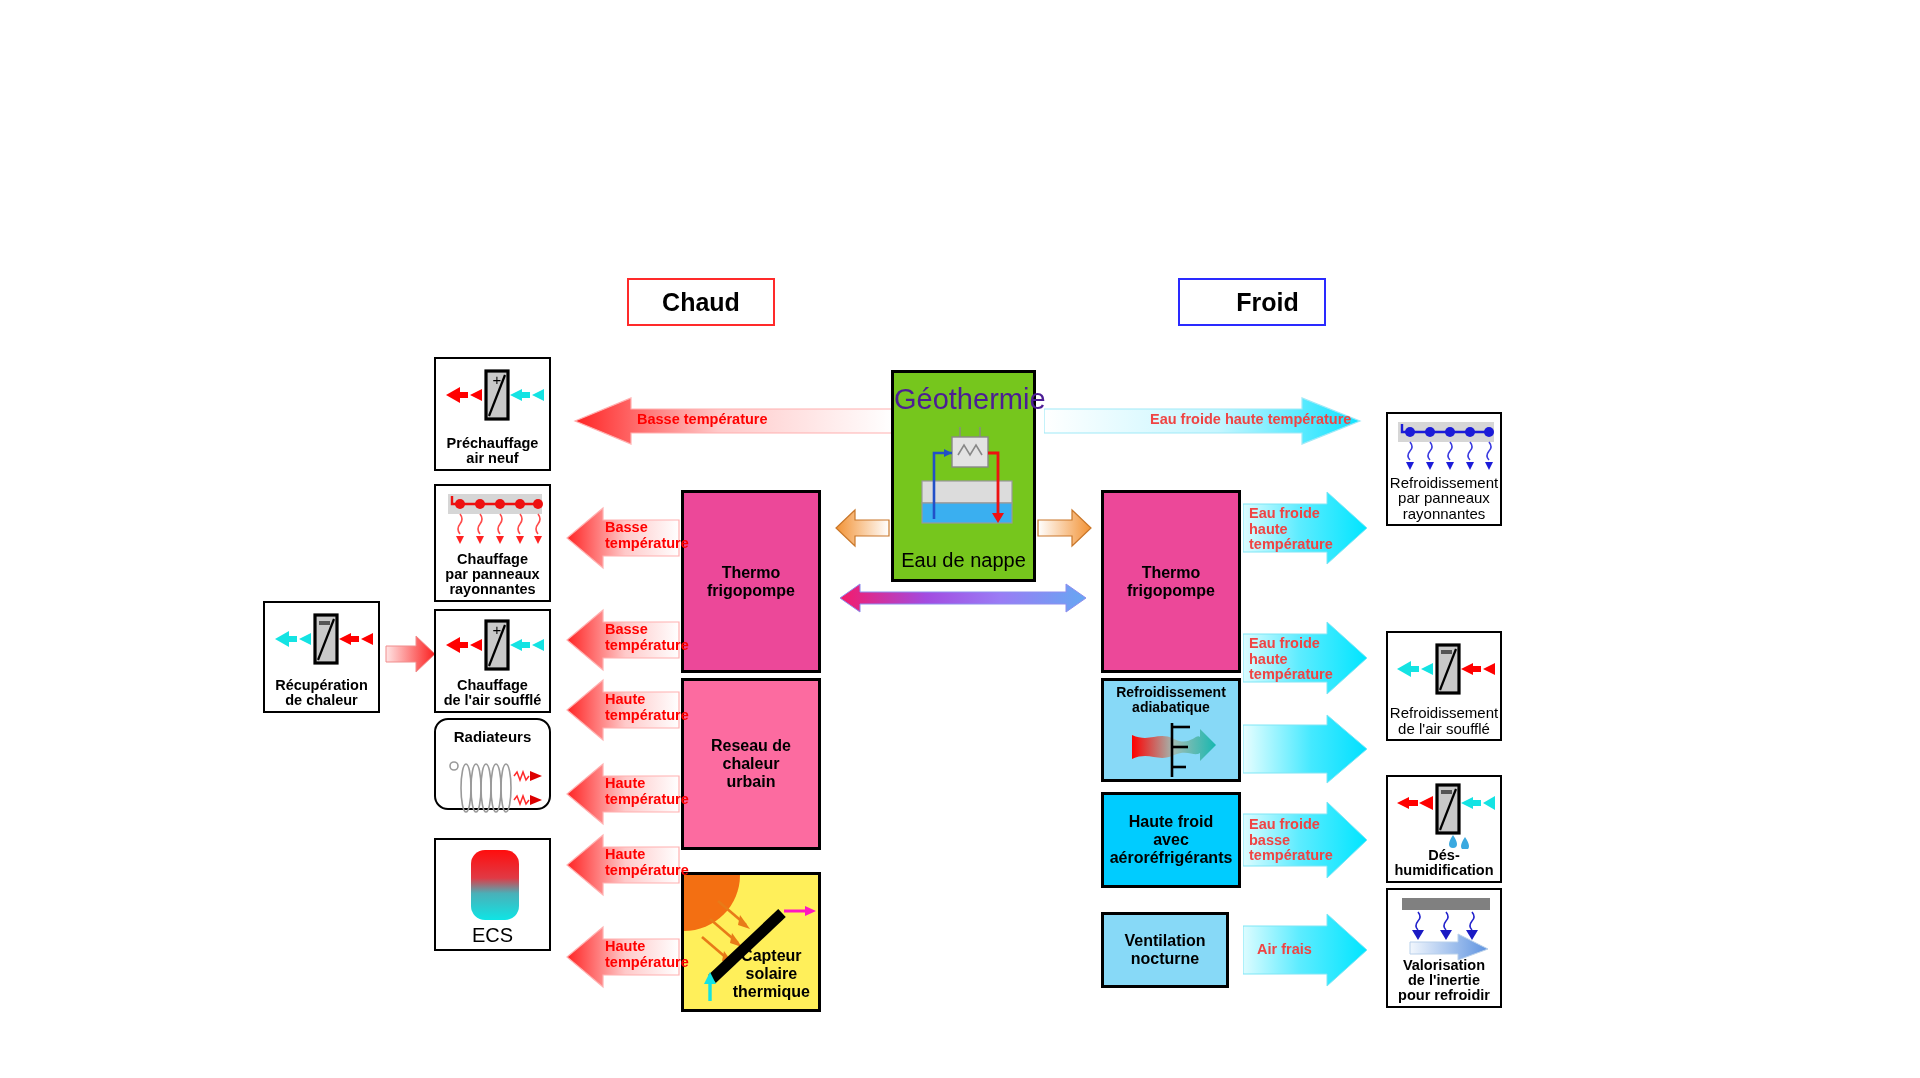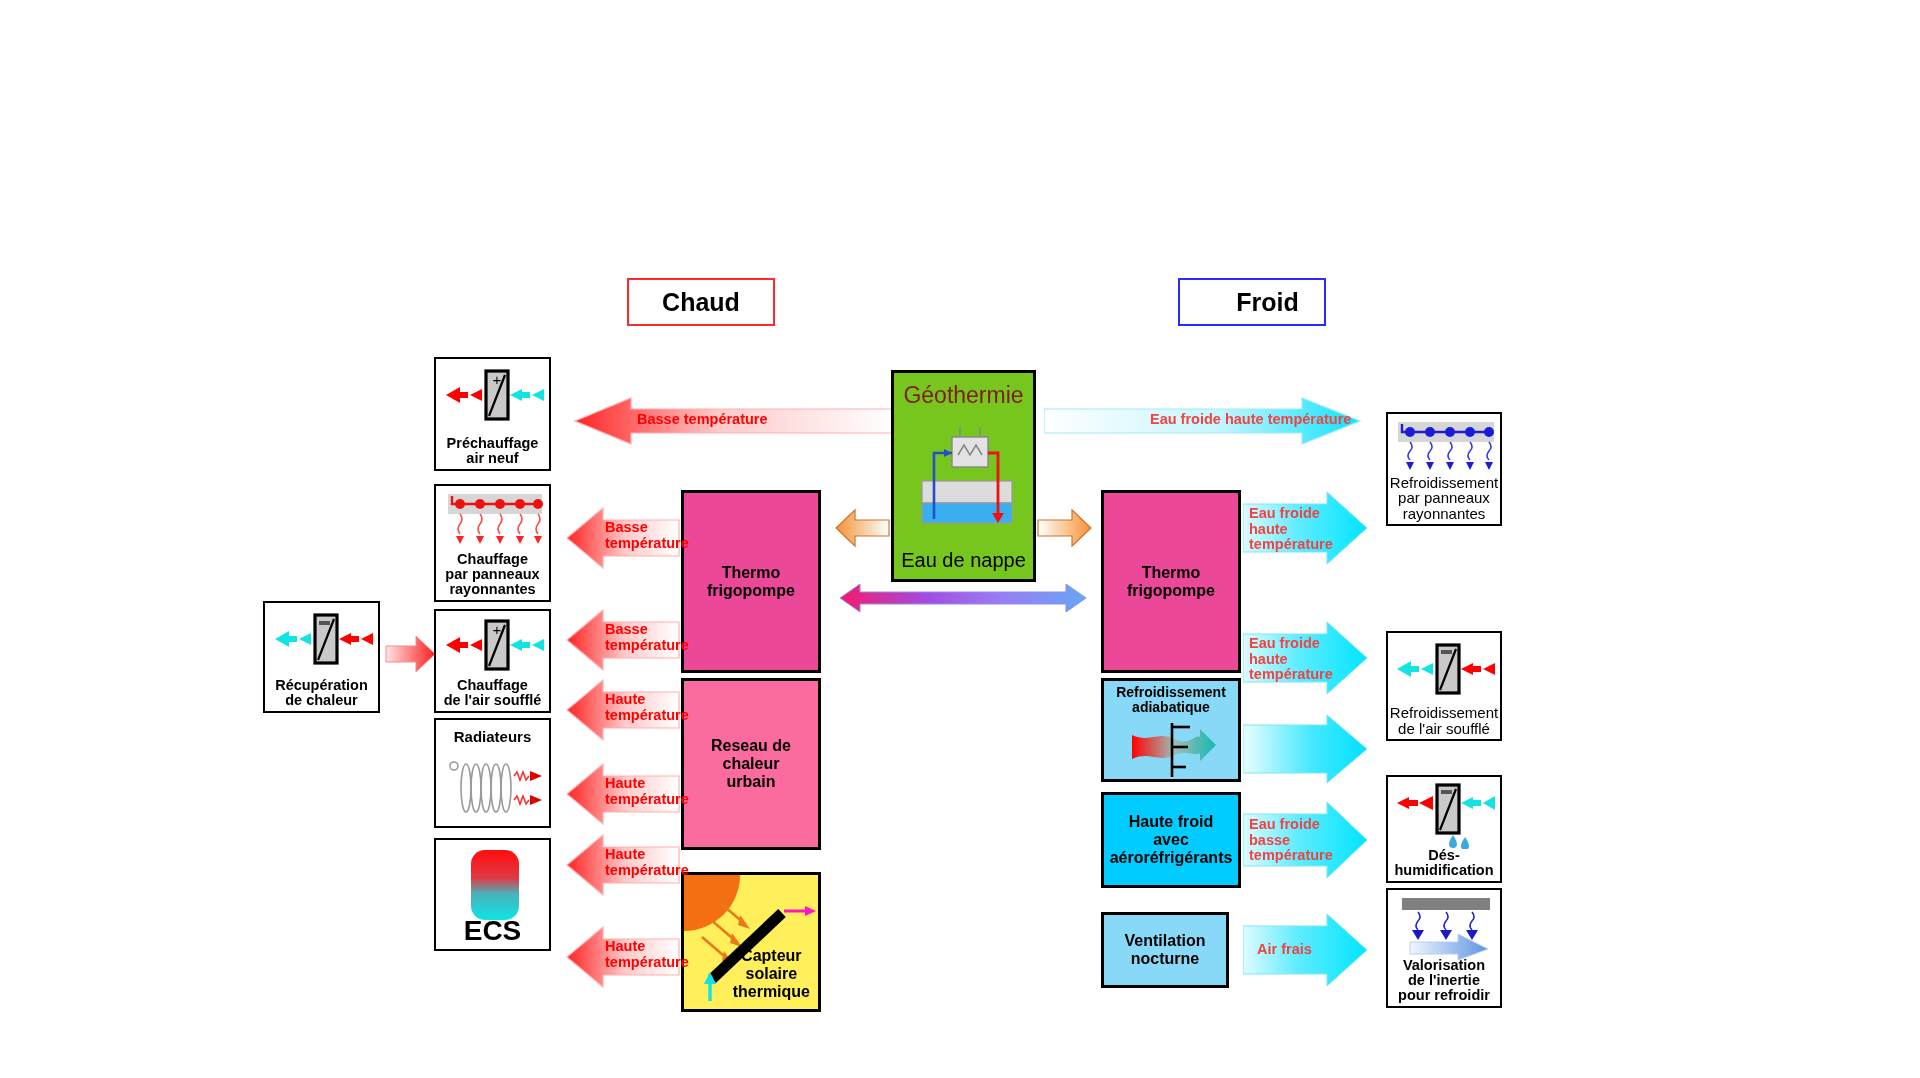--- a/index.html
+++ b/index.html
@@ -24,21 +24,21 @@
   .solidbox{border:3px solid #000;display:flex;align-items:center;justify-content:center;
             text-align:center;font-size:16px;font-weight:bold;color:#000;line-height:1.12;}
   .solidbox.teal{background:#ec4899;}
   .solidbox.pink{background:#fc6ba0;}
   .solidbox.green{background:#76c61d;border-width:3px;}
   .solidbox.cyan{background:#00ccff;}
   .solidbox.lcyan{background:#87d9f7;}
   .solidbox.yellow{background:#ffef5a;}
 
   .green-title{position:absolute;left:0;right:0;top:10px;text-align:center;
-               font-size:23px;font-weight:normal;color:#7f1d1d;}
+               font-size:29px;font-weight:normal;color:#4c1d95;}
   .green-sub{position:absolute;left:0;right:0;bottom:8px;text-align:center;
              font-size:20px;font-weight:normal;color:#000;}
 
   
   .boxcap-top{position:absolute;left:0;right:0;top:4px;text-align:center;
               font-size:14px;font-weight:bold;color:#000;line-height:1.05;}
 
   
   .arrowwrap{position:absolute;}
   .arrowwrap svg{display:block;}
@@ -323,21 +323,21 @@
       <g fill="#14e3e3">
         <polygon points="66,26 78,20 78,32"></polygon>
         <rect x="76" y="23" width="10" height="6"></rect>
         <polygon points="88,26 100,20 100,32"></polygon>
       </g>
     </svg>
     <div class="cap" style="white-space:pre-line;">Chauffage
 de l'air soufflé</div>
   </div>
 
-  <div class="abs devbox" style="left:434px;top:718px;width:117px;height:110px;position:absolute;justify-content:flex-start;">
+  <div class="abs devbox" style="left:434px;top:718px;width:117px;height:92px;position:absolute;justify-content:flex-start;border-radius:14px;">
     <div class="cap" style="padding-top:9px;font-size:15px;">Radiateurs</div>
     <svg class="icon-svg" style="position:absolute;left:12px;top:36px;" width="96" height="62" viewBox="0 0 96 62">
       <circle cx="6" cy="10" r="4" fill="none" stroke="#9a9a9a" stroke-width="1.6"></circle>
       <g fill="none" stroke="#9a9a9a" stroke-width="1.6">
         <ellipse cx="18" cy="32" rx="5" ry="24"></ellipse>
         <ellipse cx="28" cy="32" rx="5" ry="24"></ellipse>
         <ellipse cx="38" cy="32" rx="5" ry="24"></ellipse>
         <ellipse cx="48" cy="32" rx="5" ry="24"></ellipse>
         <ellipse cx="58" cy="32" rx="5" ry="24"></ellipse>
       </g>
@@ -357,21 +357,21 @@
       <defs>
         <linearGradient id="ecsGrad" x1="0" y1="0" x2="0" y2="1">
           <stop offset="0%" stop-color="#ff0d0d"></stop>
           <stop offset="40%" stop-color="#e03a45"></stop>
           <stop offset="62%" stop-color="#4ab0b8"></stop>
           <stop offset="100%" stop-color="#0ee5e5"></stop>
         </linearGradient>
       </defs>
       <rect x="3" y="2" width="48" height="70" rx="14" ry="14" fill="url(#ecsGrad)"></rect>
     </svg>
-    <div class="cap" style="font-size:28px;font-weight:bold;">ECS</div>
+    <div class="cap" style="font-size:20px;font-weight:normal;">ECS</div>
   </div>
 
   <div class="arrowwrap" style="left:565px;top:506px;width:115px;height:64px;">
     <svg width="115" height="64" viewBox="0 0 115 64">
       <defs>
         <linearGradient id="hg1" x1="1" y1="0" x2="0" y2="0">
           <stop offset="0%" stop-color="#ffffff"></stop>
             <stop offset="48%" stop-color="#ffc9c9"></stop>
           <stop offset="100%" stop-color="#ff2424"></stop>
         </linearGradient>

